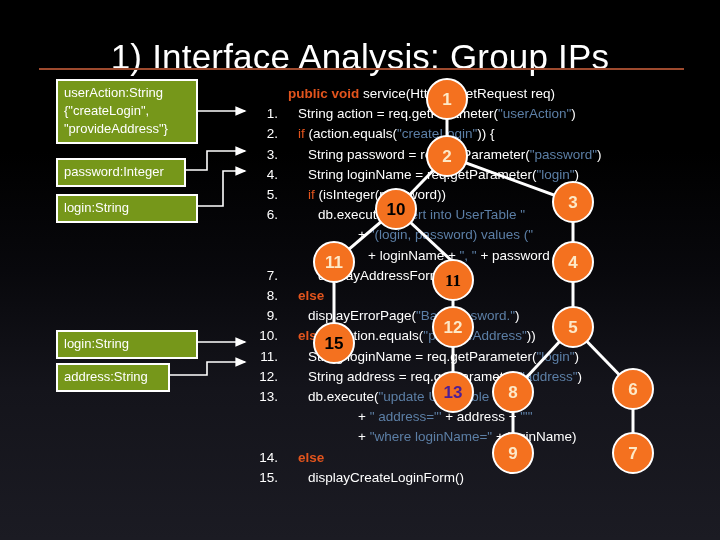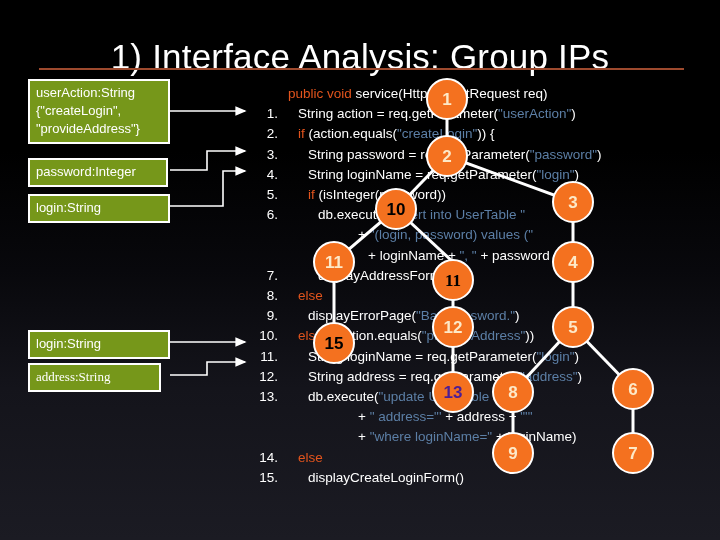--- a/index.html
+++ b/index.html
@@ -52,20 +52,21 @@
   .pbox {
     position: absolute;
     box-sizing: border-box;
     background: #76971a;
     border: 2px solid #ffffff;
     color: #ffffff;
     font-size: 13px;
     line-height: 18px;
     padding: 3px 4px 4px 6px;
     white-space: pre;
+    margin-left: 28px;
   }
 
   
   svg.layer {
     position: absolute;
     left: 0;
     top: 0;
     width: 720px;
     height: 540px;
     overflow: visible;
@@ -83,21 +84,21 @@
     line-height: 20.2px;
     white-space: pre;
   }
   #code .ln {
     display: inline-block;
     width: 30px;
     text-align: right;
     color: #ffffff;
   }
   #code .pad { display: inline-block; width: 10px; }
-  .kw  { color: #e2541d; font-weight: normal; }
+  .kw  { color: #e2541d; font-weight: bold; }
   .kwn { color: #e2541d; }
   .str { color: #5c7fa6; }
   .pln { color: #ffffff; }
 
   
   .node {
     position: absolute;
     box-sizing: border-box;
     width: 42px;
     height: 42px;
@@ -131,24 +132,24 @@
       <path d="M170,170 L207,170 L207,151 L245,151" stroke="#ffffff" stroke-width="1.6" fill="none" marker-end="url(#arw)"></path>
       <path d="M170,206 L223,206 L223,171 L245,171" stroke="#ffffff" stroke-width="1.6" fill="none" marker-end="url(#arw)"></path>
       <path d="M170,342 L245,342" stroke="#ffffff" stroke-width="1.6" fill="none" marker-end="url(#arw)"></path>
       <path d="M170,375 L207,375 L207,362 L245,362" stroke="#ffffff" stroke-width="1.6" fill="none" marker-end="url(#arw)"></path>
     </svg>
 
   <div id="param-boxes">
       <div class="pbox" style="left: 28px; top: 79px; width: 142px; min-height: 64px; background: rgb(118, 151, 26); border-color: rgb(255, 255, 255);">userAction:String
 {"createLogin",
 "provideAddress"}</div>
-      <div class="pbox" style="left: 28px; top: 158px; width: 140px; min-height: 24px; background: rgb(118, 151, 26); border-color: rgb(255, 255, 255);">password:Integer</div>
+      <div class="pbox" style="left: 28px; top: 158px; width: 130px; min-height: 24px; background: rgb(118, 151, 26); border-color: rgb(255, 255, 255);">password:Integer</div>
       <div class="pbox" style="left: 28px; top: 194px; width: 142px; min-height: 24px; background: rgb(118, 151, 26); border-color: rgb(255, 255, 255);">login:String</div>
       <div class="pbox" style="left: 28px; top: 330px; width: 142px; min-height: 24px; background: rgb(118, 151, 26); border-color: rgb(255, 255, 255);">login:String</div>
-      <div class="pbox" style="left: 28px; top: 363px; width: 133px; min-height: 24px; background: rgb(118, 151, 26); border-color: rgb(255, 255, 255); font-family: Liberation Serif, serif;">address:String</div>
+      <div class="pbox" style="left: 28px; top: 363px; width: 114px; min-height: 24px; background: rgb(118, 151, 26); border-color: rgb(255, 255, 255);">address:String</div>
     </div>
 
   <div id="code"><div><span class="ln"></span><span class="pad"></span><span class="kw">public void</span><span class="pln"> service(HttpServletRequest req)</span></div><div><span class="ln">1.</span><span class="pad"></span><span class="pad"></span><span class="pln">String action = req.getParameter(</span><span class="str">"userAction"</span><span class="pln">)</span></div><div><span class="ln">2.</span><span class="pad"></span><span class="pad"></span><span class="kwn">if</span><span class="pln"> (action.equals(</span><span class="str">"createLogin"</span><span class="pln">)) {</span></div><div><span class="ln">3.</span><span class="pad"></span><span class="pad"></span><span class="pad"></span><span class="pln">String password = req.getParameter(</span><span class="str">"password"</span><span class="pln">)</span></div><div><span class="ln">4.</span><span class="pad"></span><span class="pad"></span><span class="pad"></span><span class="pln">String loginName = req.getParameter(</span><span class="str">"login"</span><span class="pln">)</span></div><div><span class="ln">5.</span><span class="pad"></span><span class="pad"></span><span class="pad"></span><span class="kwn">if</span><span class="pln"> (isInteger(password))</span></div><div><span class="ln">6.</span><span class="pad"></span><span class="pad"></span><span class="pad"></span><span class="pad"></span><span class="pln">db.execute(</span><span class="str">"insert into UserTable "</span></div><div><span class="ln"></span><span class="pad"></span><span class="pad"></span><span class="pad"></span><span class="pad"></span><span class="pad"></span><span class="pad"></span><span class="pad"></span><span class="pad"></span><span class="pln">+ </span><span class="str">"(login, password) values ("</span></div><div><span class="ln"></span><span class="pad"></span><span class="pad"></span><span class="pad"></span><span class="pad"></span><span class="pad"></span><span class="pad"></span><span class="pad"></span><span class="pad"></span><span class="pad"></span><span class="pln">+ loginName + </span><span class="str">", "</span><span class="pln"> + password + </span><span class="str">")")</span></div><div><span class="ln">7.</span><span class="pad"></span><span class="pad"></span><span class="pad"></span><span class="pad"></span><span class="pln">displayAddressForm()</span></div><div><span class="ln">8.</span><span class="pad"></span><span class="pad"></span><span class="kw">else</span></div><div><span class="ln">9.</span><span class="pad"></span><span class="pad"></span><span class="pad"></span><span class="pln">displayErrorPage(</span><span class="str">"Bad password."</span><span class="pln">)</span></div><div><span class="ln">10.</span><span class="pad"></span><span class="pad"></span><span class="kw">else</span><span class="pln"> if(action.equals(</span><span class="str">"provideAddress"</span><span class="pln">))</span></div><div><span class="ln">11.</span><span class="pad"></span><span class="pad"></span><span class="pad"></span><span class="pln">String loginName = req.getParameter(</span><span class="str">"login"</span><span class="pln">)</span></div><div><span class="ln">12.</span><span class="pad"></span><span class="pad"></span><span class="pad"></span><span class="pln">String address = req.getParameter(</span><span class="str">"address"</span><span class="pln">)</span></div><div><span class="ln">13.</span><span class="pad"></span><span class="pad"></span><span class="pad"></span><span class="pln">db.execute(</span><span class="str">"update UserTable set"</span></div><div><span class="ln"></span><span class="pad"></span><span class="pad"></span><span class="pad"></span><span class="pad"></span><span class="pad"></span><span class="pad"></span><span class="pad"></span><span class="pad"></span><span class="pln">+ </span><span class="str">" address="'</span><span class="pln"> + address + </span><span class="str">"'"</span></div><div><span class="ln"></span><span class="pad"></span><span class="pad"></span><span class="pad"></span><span class="pad"></span><span class="pad"></span><span class="pad"></span><span class="pad"></span><span class="pad"></span><span class="pln">+ </span><span class="str">"where loginName="</span><span class="pln"> + loginName)</span></div><div><span class="ln">14.</span><span class="pad"></span><span class="pad"></span><span class="kw">else</span></div><div><span class="ln">15.</span><span class="pad"></span><span class="pad"></span><span class="pad"></span><span class="pln">displayCreateLoginForm()</span></div></div>
 
   <svg class="layer" id="node-edges" viewBox="0 0 720 540">
       <line x1="447" y1="99" x2="447" y2="156" stroke="#ffffff" stroke-width="3"></line>
       <line x1="447" y1="156" x2="396" y2="209" stroke="#ffffff" stroke-width="3"></line>
       <line x1="447" y1="156" x2="573" y2="202" stroke="#ffffff" stroke-width="3"></line>
       <line x1="573" y1="202" x2="573" y2="262" stroke="#ffffff" stroke-width="3"></line>
       <line x1="573" y1="262" x2="573" y2="327" stroke="#ffffff" stroke-width="3"></line>

